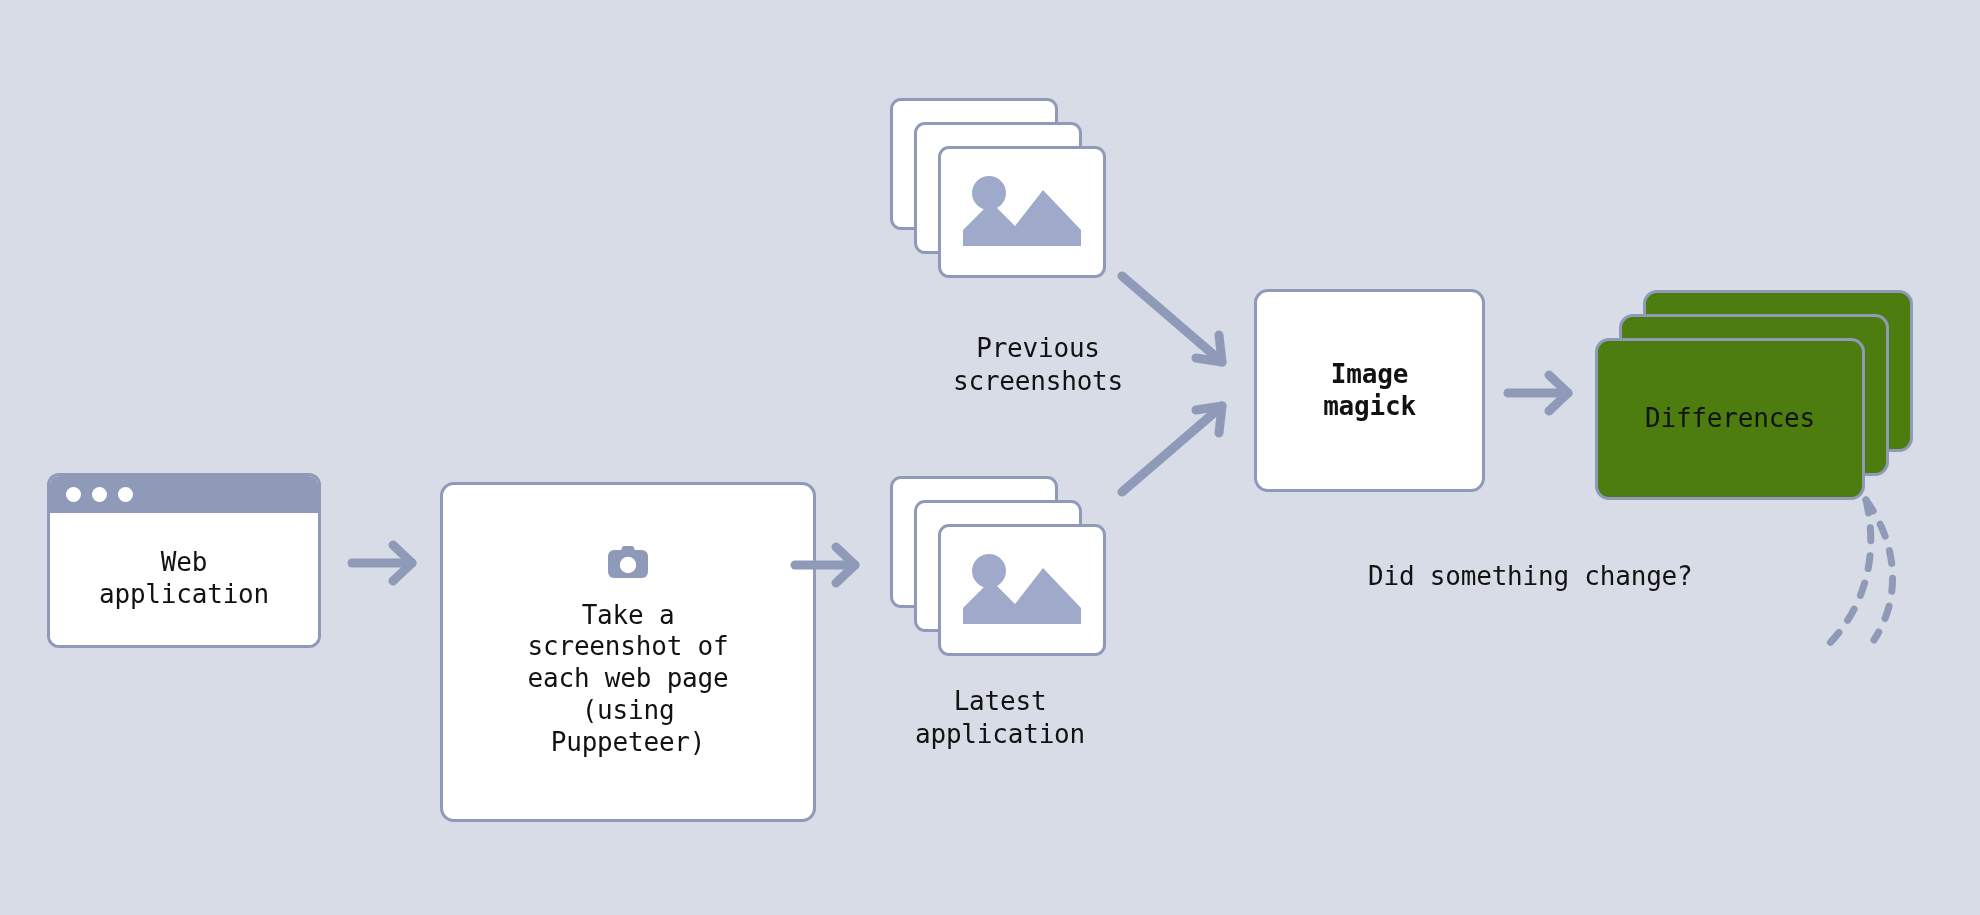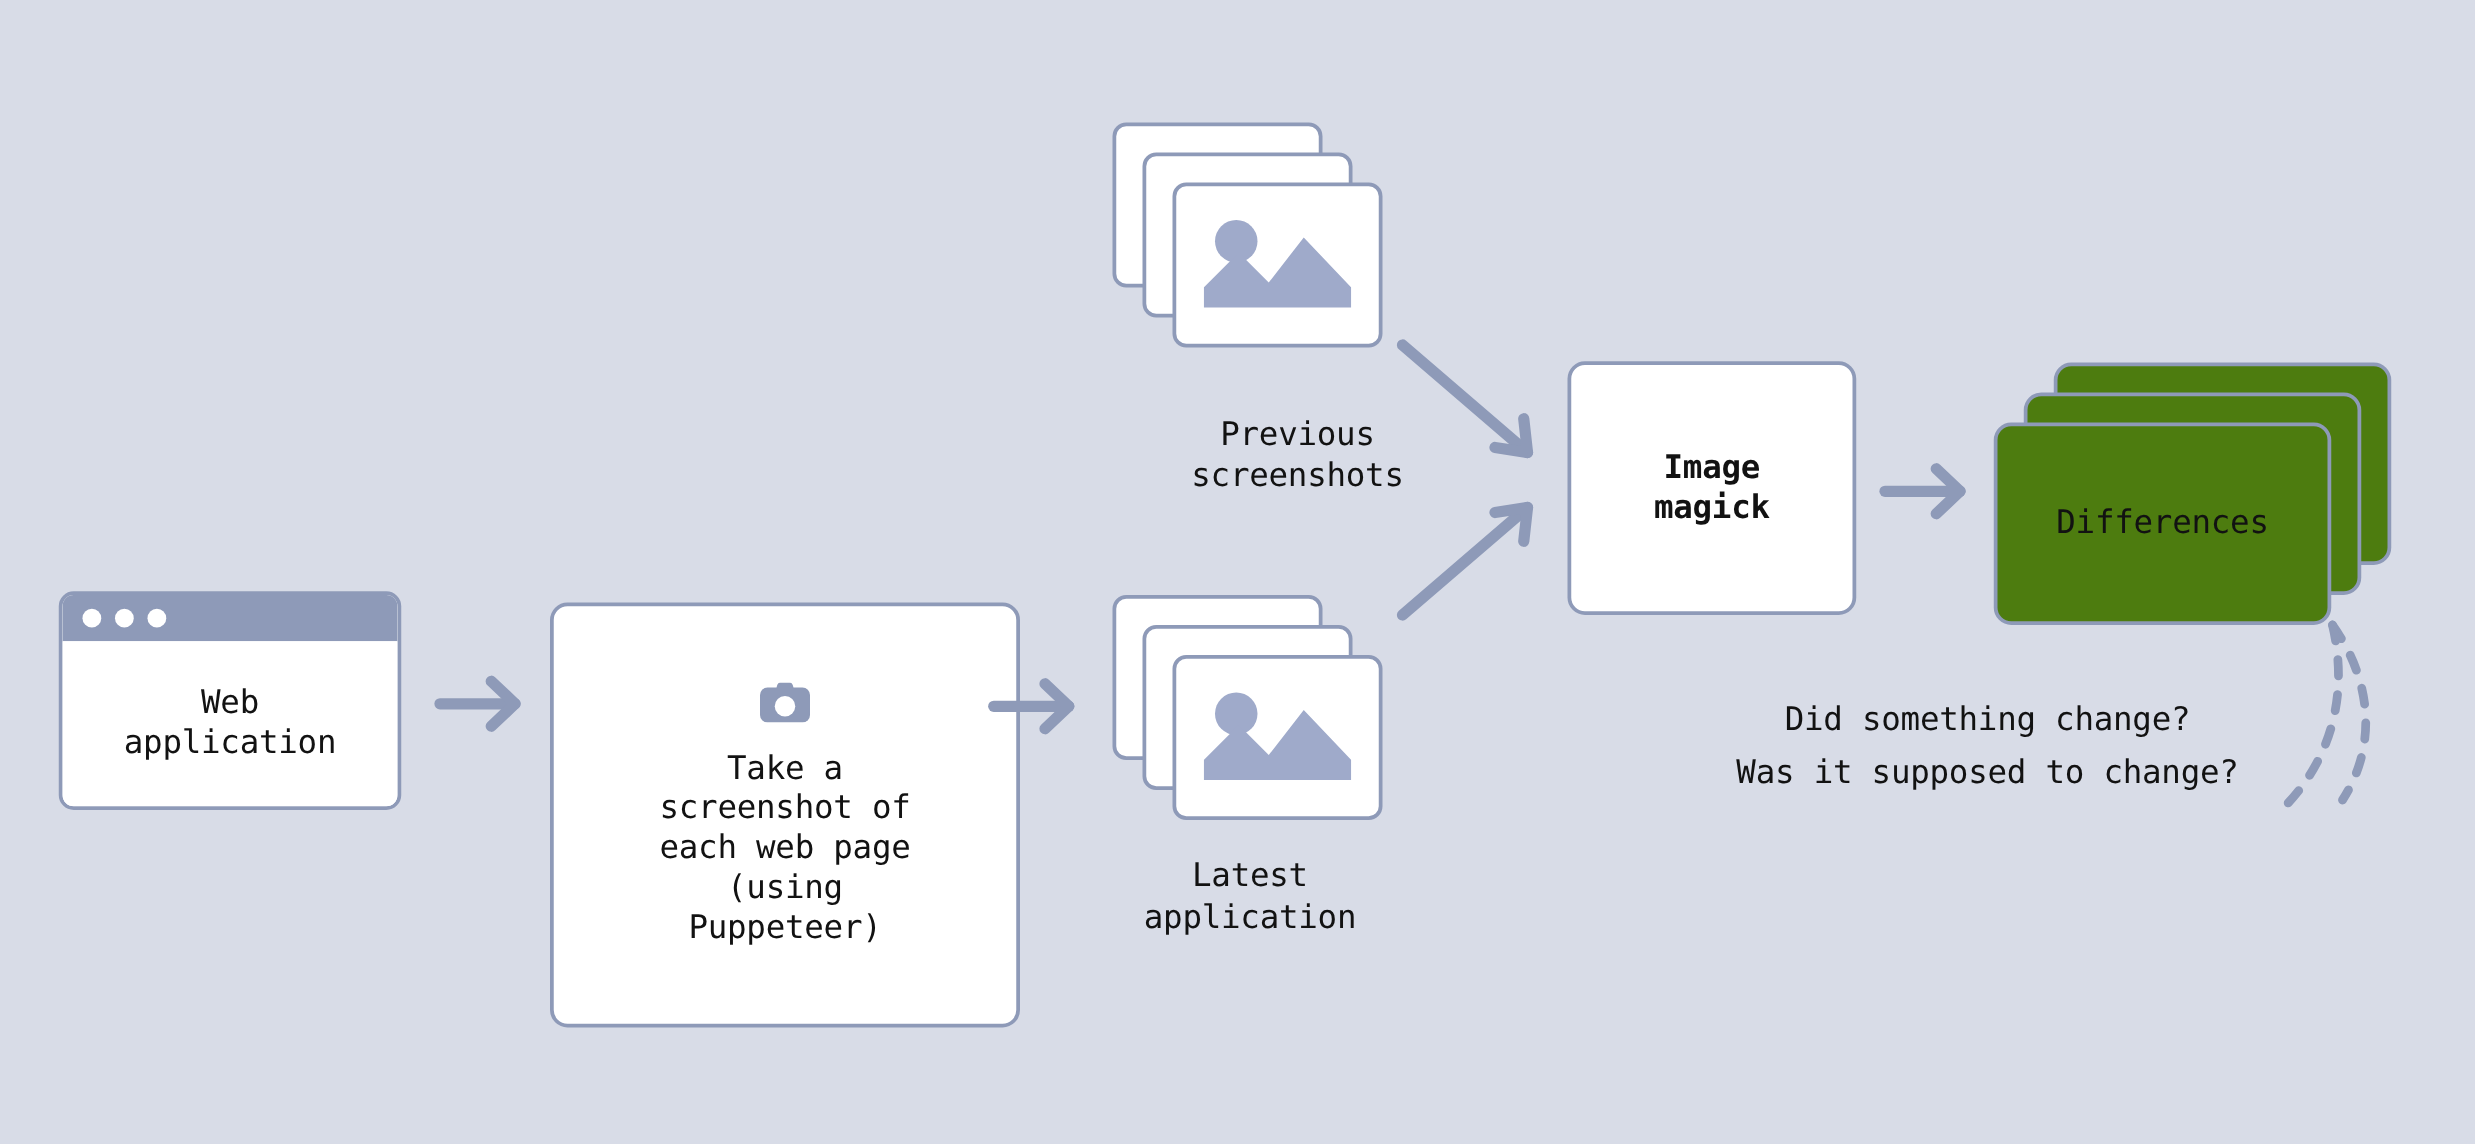--- a/index.html
+++ b/index.html
@@ -138,24 +138,24 @@
     border: 3px solid #8e9ab8;
     border-radius: 14px;
     box-sizing: border-box;
   }
   .diff-card.d1 { left: 48px; top: 0px;  }
   .diff-card.d2 { left: 24px; top: 24px; }
   .diff-card.d3 { left: 0px;  top: 48px; display:flex; align-items:center; justify-content:center; }
 
   
   #questions {
-    left: 1330px;
+    left: 1368px;
     top: 555px;
     width: 520px;
-    text-align: center;
+    text-align: left;
     color: #121212;
     font-size: 26px;
     line-height: 1.62;
     letter-spacing: -0.2px;
   }
 
   
   #overlay {
     position: absolute;
     left: 0; top: 0;
@@ -233,21 +233,20 @@
   <div class="abs" id="differences-stack">
     <div class="diff-card d1"></div>
     <div class="diff-card d2"></div>
     <div class="diff-card d3">
       <div class="node-text">Differences</div>
     </div>
   </div>
 
   <div class="abs" id="questions">
     <div>Did something change?</div>
-    <div>Was it supposed to change?</div>
   </div>
 
   <svg id="overlay" viewBox="0 0 1980 915" xmlns="http://www.w3.org/2000/svg">
     <g fill="none" stroke="#8e9ab8" stroke-width="9" stroke-linecap="round" stroke-linejoin="round">
 
       <g>
         <line x1="352" y1="563" x2="412" y2="563"></line>
         <polyline points="393,545 412,563 393,581"></polyline>
       </g>
 

